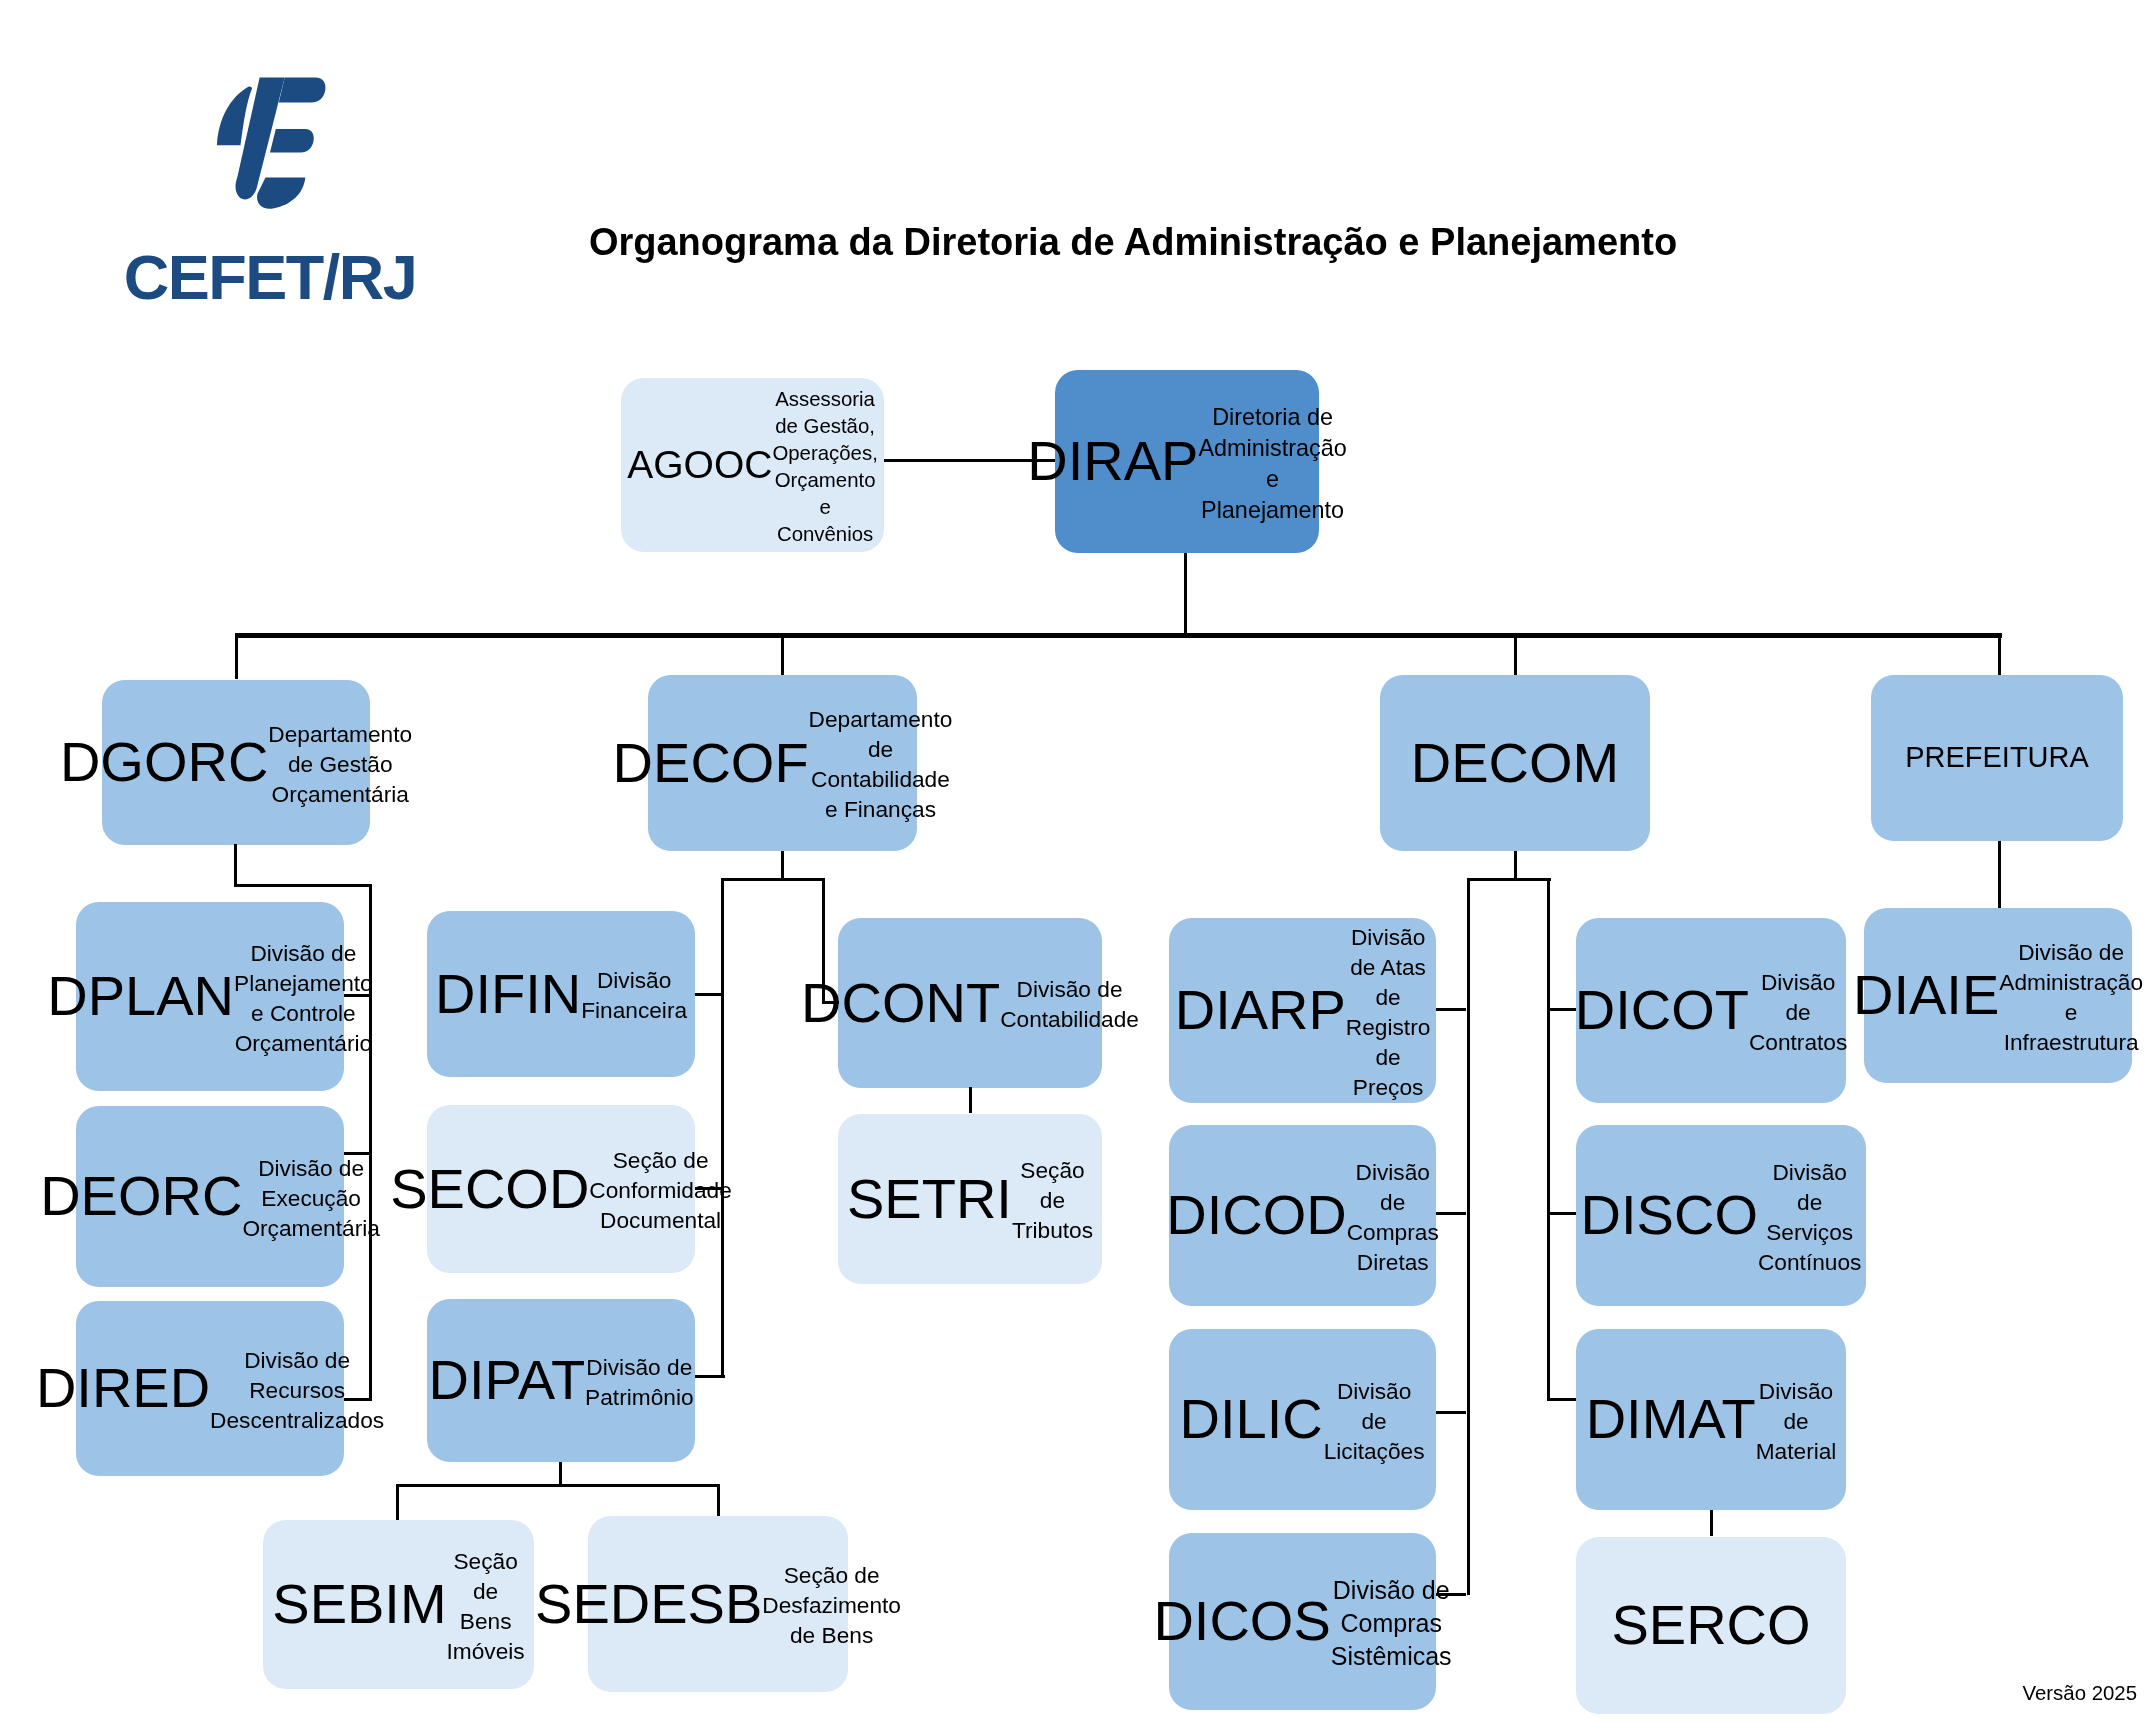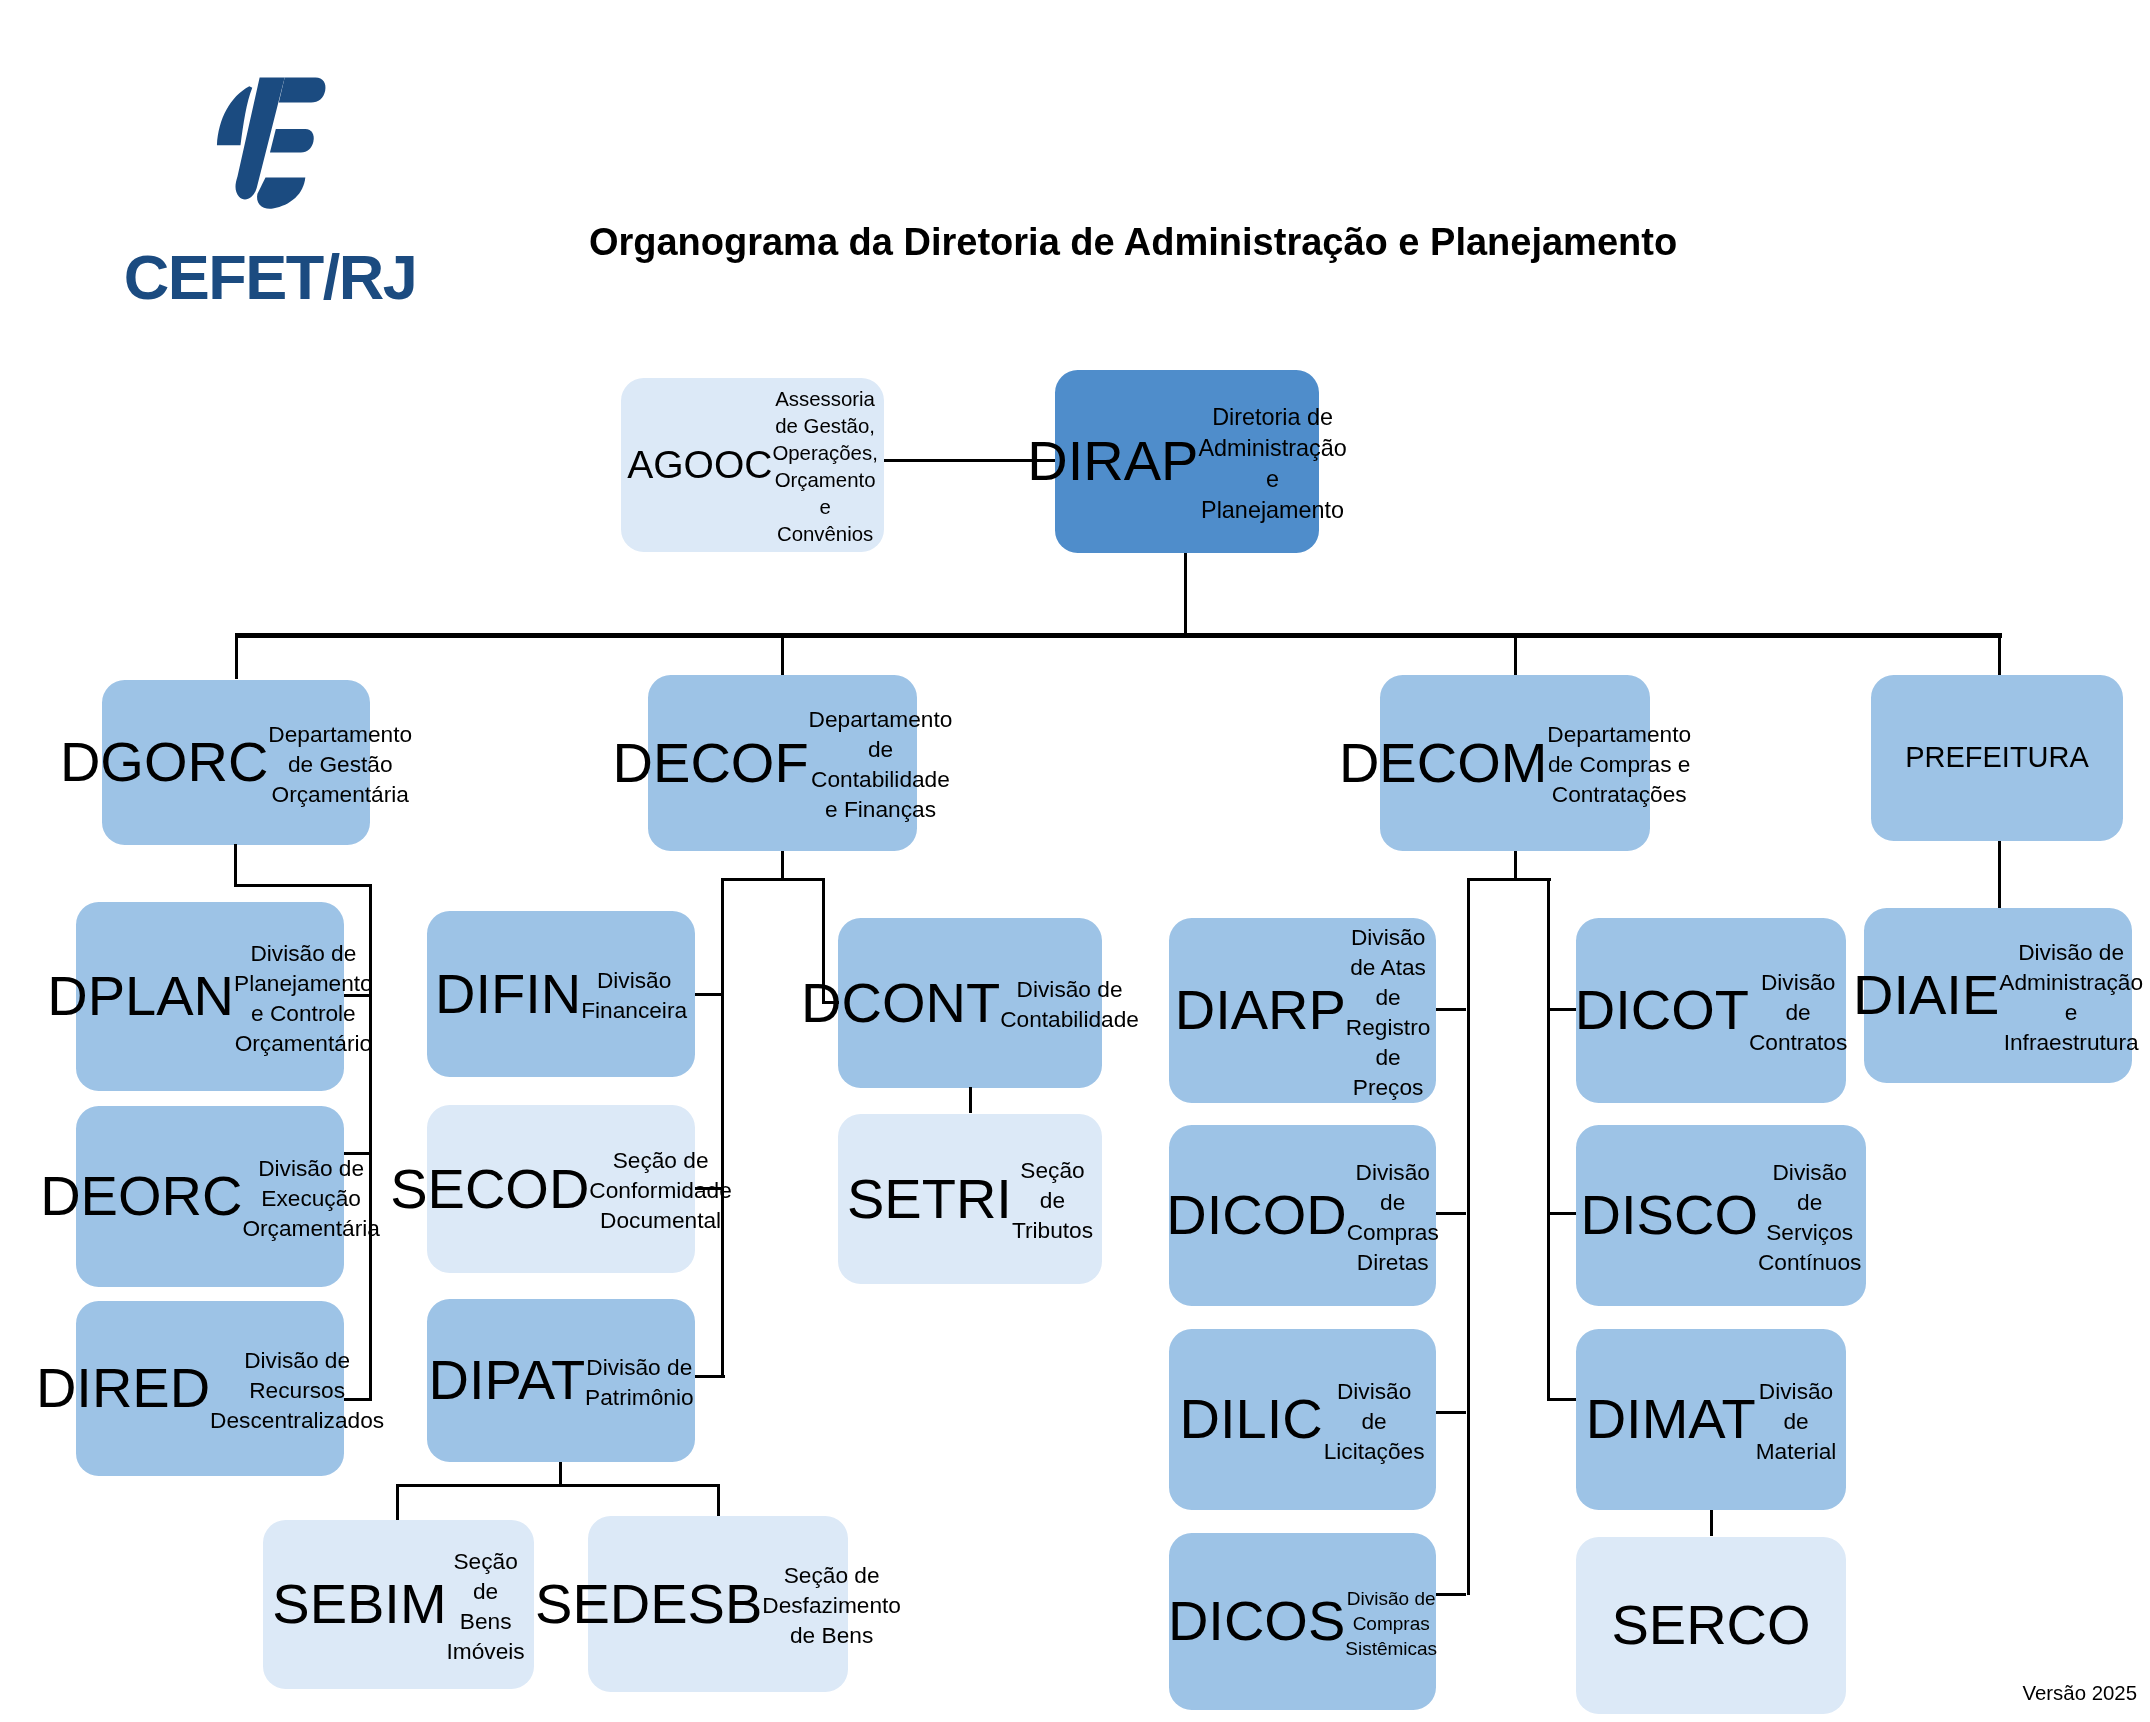--- a/index.html
+++ b/index.html
@@ -36,21 +36,21 @@
   }
   .medium{background:#9dc3e6;}
   .light{background:#dce9f7;}
   .dark{background:#4f8dcb;}
   .acr{font-size:56px;line-height:1.15;}
   .sub{font-size:22.7px;line-height:1.32;margin-top:4.5px;}
   #n-agooc .acr{font-size:39px;}
   #n-agooc .sub{font-size:20.4px;}
   #n-dirap .sub{font-size:23.4px;}
   #n-prefeitura .acr{font-size:29px;font-weight:normal;}
-  #n-dicos .sub{font-size:19px;}
+  #n-dicos .sub{font-size:25px;}
   
   #n-agooc{left:621px;top:378px;width:263px;height:174px;}
   #n-dirap{left:1055px;top:370px;width:264px;height:183px;}
   #n-dgorc{left:102px;top:680px;width:268px;height:165px;}
   #n-decof{left:648px;top:675px;width:269px;height:176px;}
   #n-decom{left:1380px;top:675px;width:270px;height:176px;}
   #n-prefeitura{left:1871px;top:675px;width:252px;height:166px;}
   #n-dplan{left:76px;top:902px;width:268px;height:189px;}
   #n-deorc{left:76px;top:1106px;width:268px;height:181px;}
   #n-dired{left:76px;top:1301px;width:268px;height:175px;}
@@ -103,21 +103,20 @@
 <div class="node medium" id="n-dgorc">
   <div class="acr">DGORC</div>
   <div class="sub">Departamento de Gestão Orçamentária</div>
 </div>
 <div class="node medium" id="n-decof">
   <div class="acr">DECOF</div>
   <div class="sub">Departamento de Contabilidade e Finanças</div>
 </div>
 <div class="node medium" id="n-decom">
   <div class="acr">DECOM</div>
-  <div class="sub">Departamento de Compras e Contratações</div>
 </div>
 <div class="node medium" id="n-prefeitura">
   <div class="acr">PREFEITURA</div>
 </div>
 <div class="node medium" id="n-dplan">
   <div class="acr">DPLAN</div>
   <div class="sub">Divisão de Planejamento e Controle Orçamentário</div>
 </div>
 <div class="node medium" id="n-deorc">
   <div class="acr">DEORC</div>

